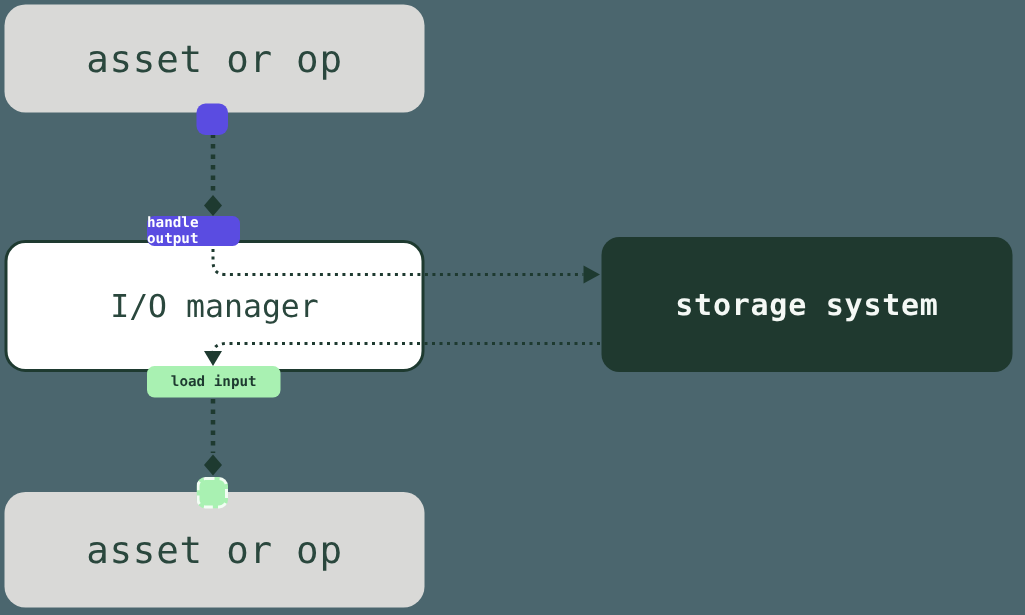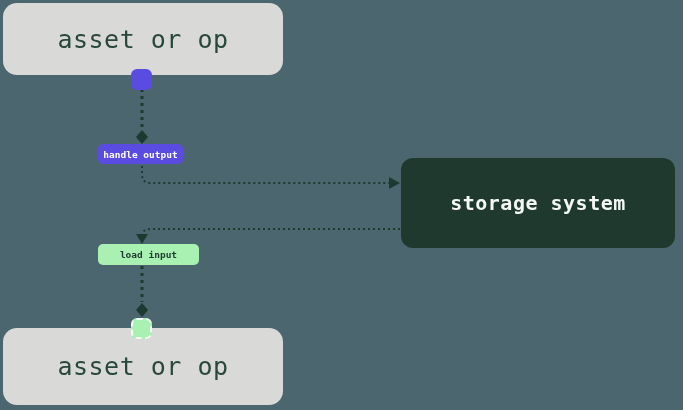--- a/index.html
+++ b/index.html
@@ -62,25 +62,25 @@
   .port-green{
     left:131px;top:318px;background:var(--accent-light-green);
     border:2px dashed rgba(255,255,255,0.85);
   }
   .badge{
     position:absolute;z-index:6;
     display:flex;align-items:center;justify-content:center;
     font-size:9.5px;font-weight:700;border-radius:5px;
   }
   .badge-handle-output{
-    left:98px;top:144px;width:85px;height:20px;
+    left:98px;top:144px;width:62px;height:20px;
     background:var(--accent-purple);color:#ffffff;
   }
   .badge-load-input{
-    left:98px;top:244px;width:101px;height:21px;
+    left:98px;top:244px;width:89px;height:21px;
     background:var(--accent-light-green);color:var(--line-dark);
   }
   svg.edges{
     position:absolute;left:0;top:0;z-index:5;
   }
   svg.edges path{
     fill:none;stroke:var(--line-dark);
   }
   svg.edges .dotted-h{stroke-width:2;stroke-dasharray:2 3;}
   svg.edges .dotted-v{stroke-width:3;stroke-dasharray:3 4;}
@@ -88,20 +88,23 @@
 </style>
 </head>
 <body>
 
 <div class="canvas">
 
   <div class="node node-asset-top">
     <span>asset or op</span>
   </div>
 
+  <div class="node node-io">
+    <span>I/O manager</span>
+  </div>
 
   <div class="node node-storage">
     <span>storage system</span>
   </div>
 
   <div class="node node-asset-bottom">
     <span>asset or op</span>
   </div>
 
   <svg class="edges" width="683" height="410" viewBox="0 0 683 410" aria-hidden="true">

